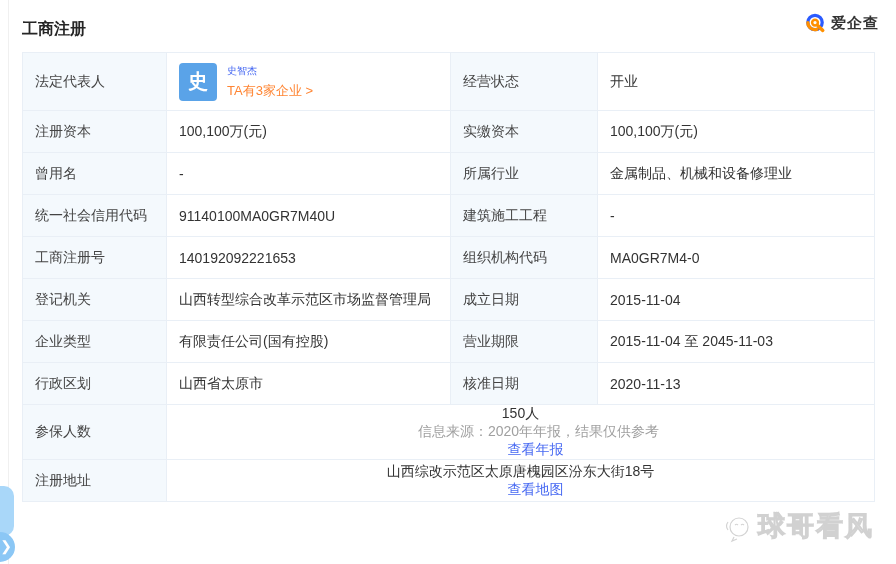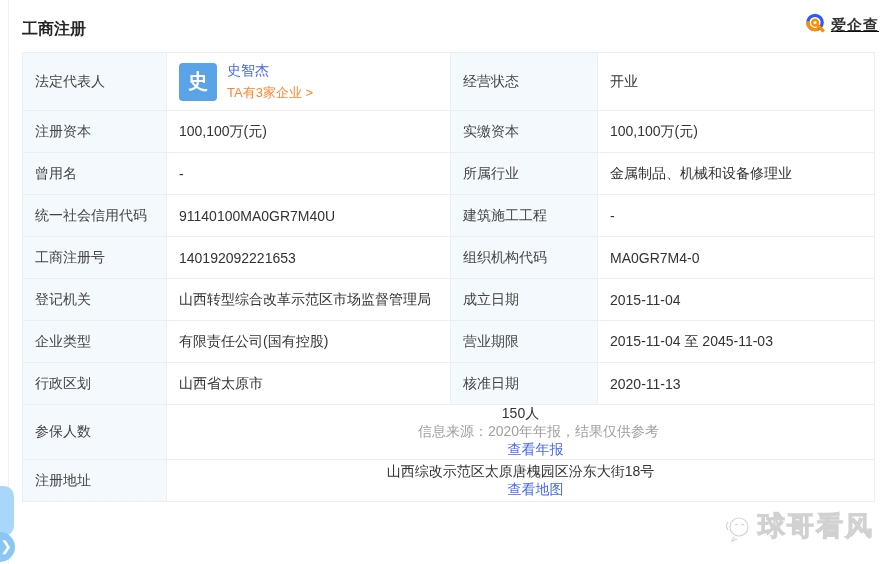--- a/index.html
+++ b/index.html
@@ -17,21 +17,21 @@
   .left-edge-line {
     position: absolute; left: 8px; top: 0; bottom: 0;
     width: 1px; background: #f0f0f0;
   }
   .page-title {
     position: absolute; left: 22px; top: 19px;
     font-size: 16px; font-weight: 700; color: #262626;
   }
   .brand {
     position: absolute; right: 17px; top: 12px;
-    display: flex; align-items: flex-end; gap: 4px; text-decoration: underline;
+    display: flex; align-items: center; gap: 4px;
   }
   .brand-text { font-size: 15px; font-weight: 700; color: #333; letter-spacing: 1px; }
   .info-table {
     position: absolute; left: 22px; top: 52px;
     width: 852px;
     border-collapse: collapse; table-layout: fixed;
     font-size: 14px;
   }
   .info-table td {
     border: 1px solid #e9eff6;
@@ -46,21 +46,21 @@
   .rep-cell { display: flex; align-items: center; }
   .avatar {
     width: 38px; height: 38px; border-radius: 4px;
     background: #5aa3e8; color: #fff;
     font-size: 20px; font-weight: 700;
     display: flex; align-items: center; justify-content: center;
     flex: 0 0 auto; cursor: pointer;
   }
   .rep-text { margin-left: 10px; display: flex; flex-direction: column; gap: 4px; }
   .link { color: #4668f2; cursor: pointer; text-decoration: none; }
-  .rep-name { font-size: 14px; }
+  .rep-name { font-size: 10px; }
   .rep-companies { font-size: 13px; color: #ff8533; cursor: pointer; }
   .insured-cell { display: flex; align-items: center; flex-direction: column; }
   .note { color: #a0a0a0; font-size: 14px; margin-left: 36px; }
   .cell-link { margin-left: 30px; font-size: 14px; }
   .scope-text { line-height: 26px; padding: 10px 0; }
   .watermark {
     position: absolute; left: 722px; top: 508px;
     display: flex; align-items: flex-start;
     pointer-events: none; opacity: 0.85;
   }

